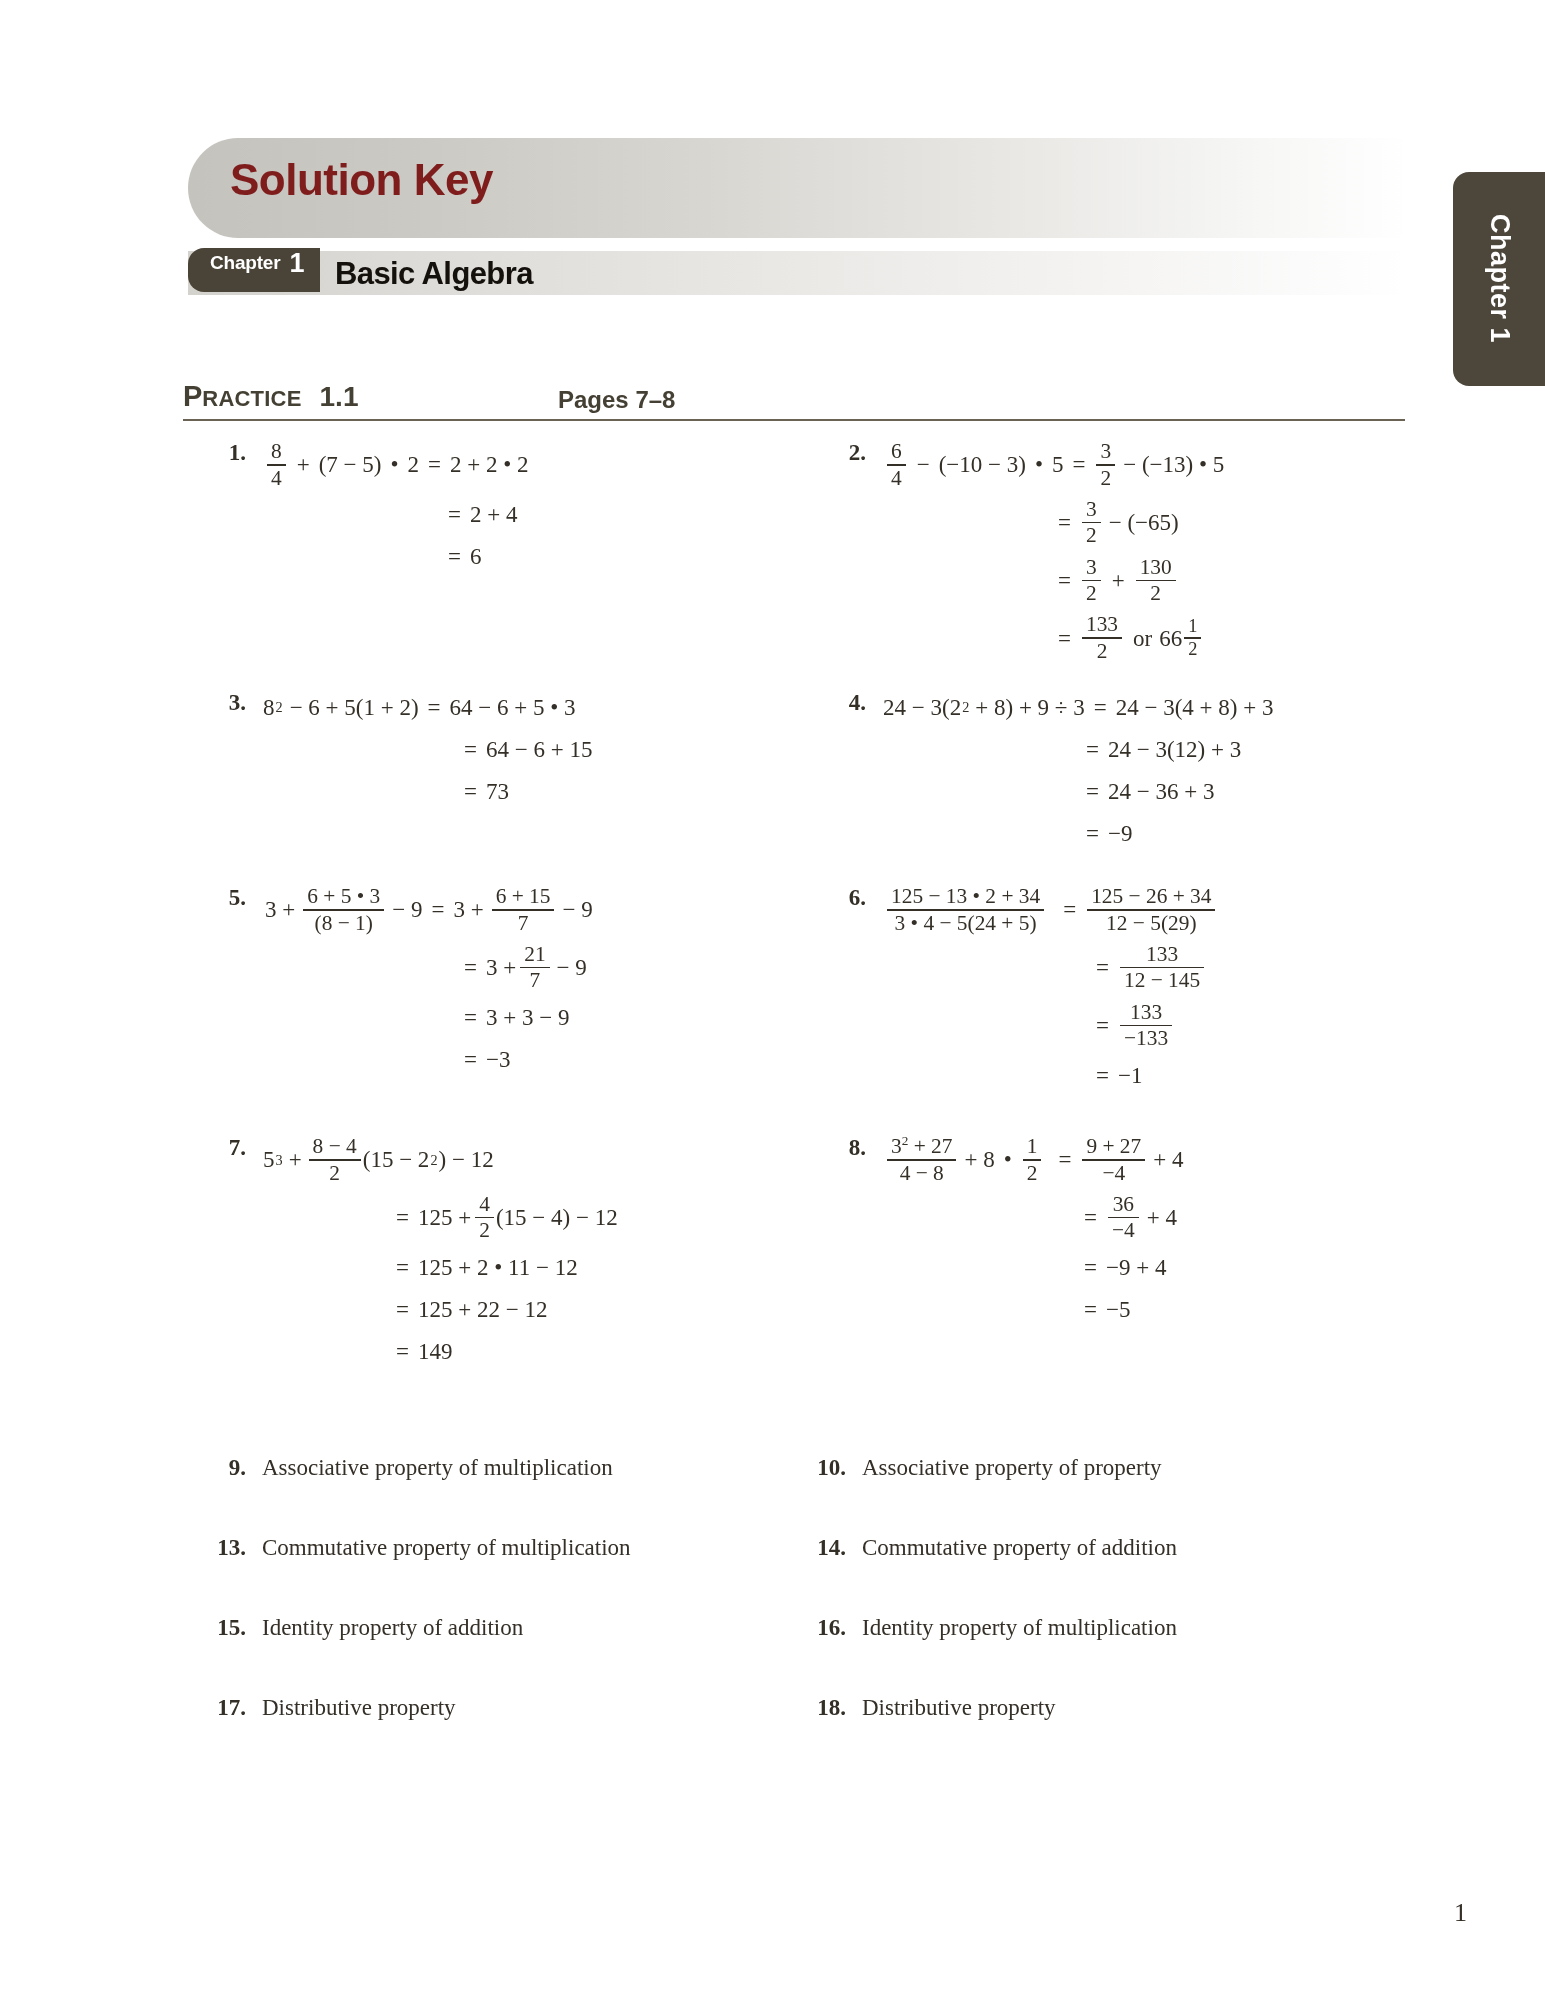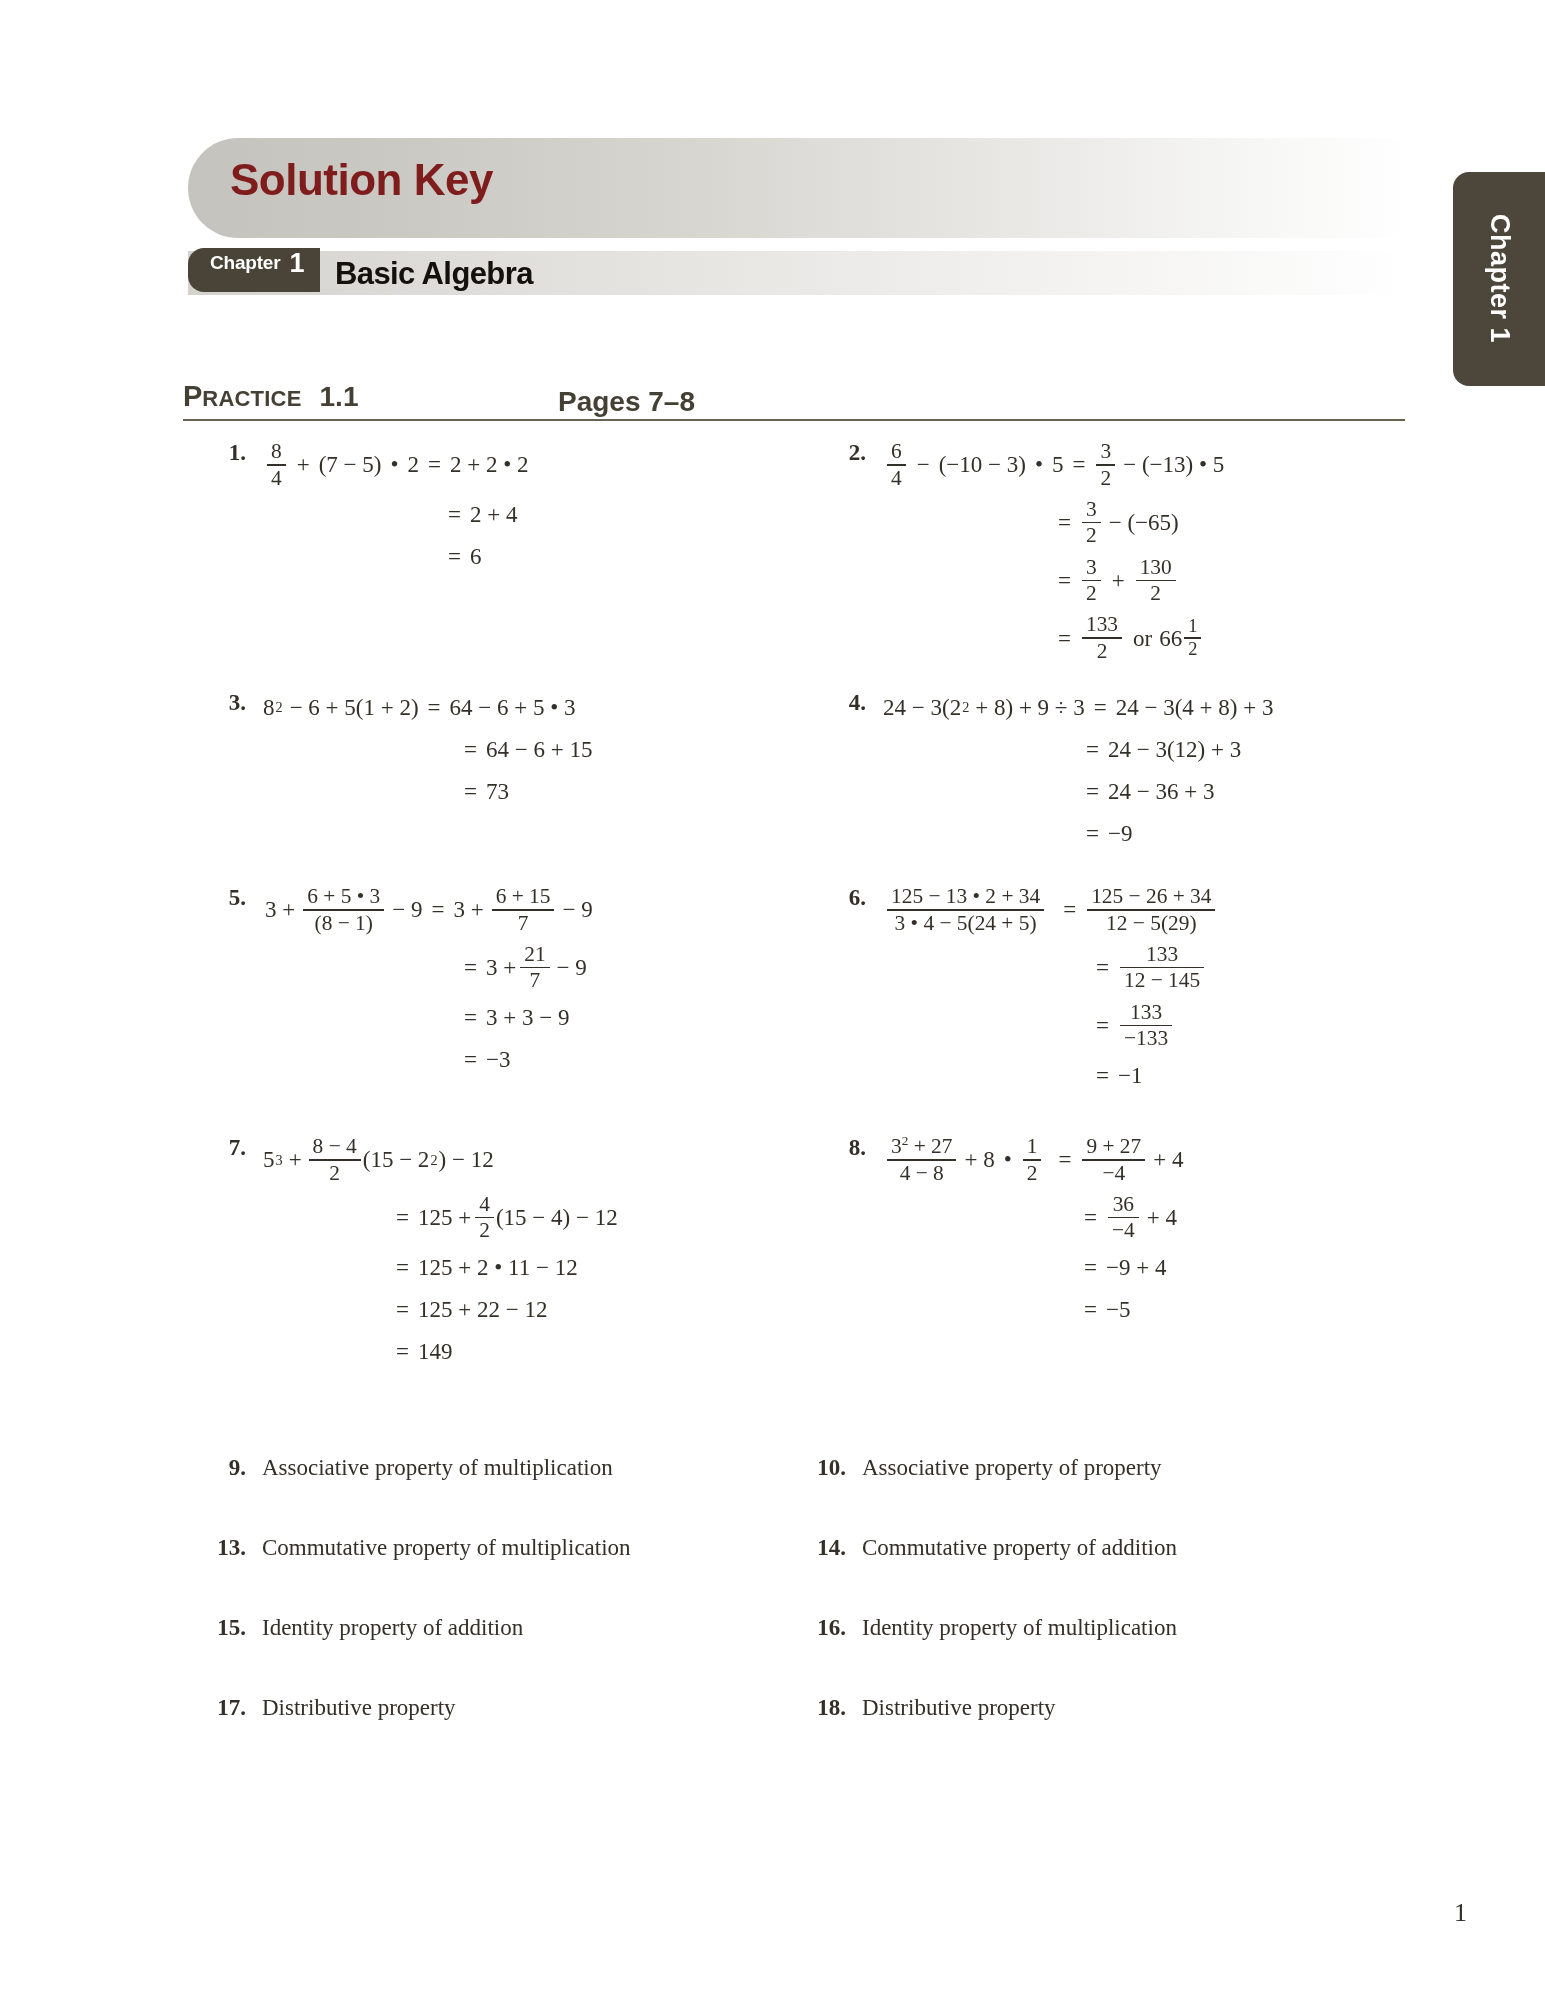--- a/index.html
+++ b/index.html
@@ -114,21 +114,21 @@
   }
   .practice-label .pc-p { font-size: 29px; }
   .practice-label .pc-rest { font-size: 22px; letter-spacing: 0.2px; }
   .practice-label .pc-num { font-size: 28px; margin-left: 18px; }
   .practice-pages {
     position: absolute;
     left: 375px;
     top: 6px;
     font-family: "Liberation Sans", sans-serif;
     font-weight: bold;
-    font-size: 28px;
+    font-size: 24px;
     color: #454034;
   }
   .practice-rule {
     position: absolute;
     left: 183px;
     top: 419px;
     width: 1222px;
     height: 2px;
     background: #6a6253;
   }

